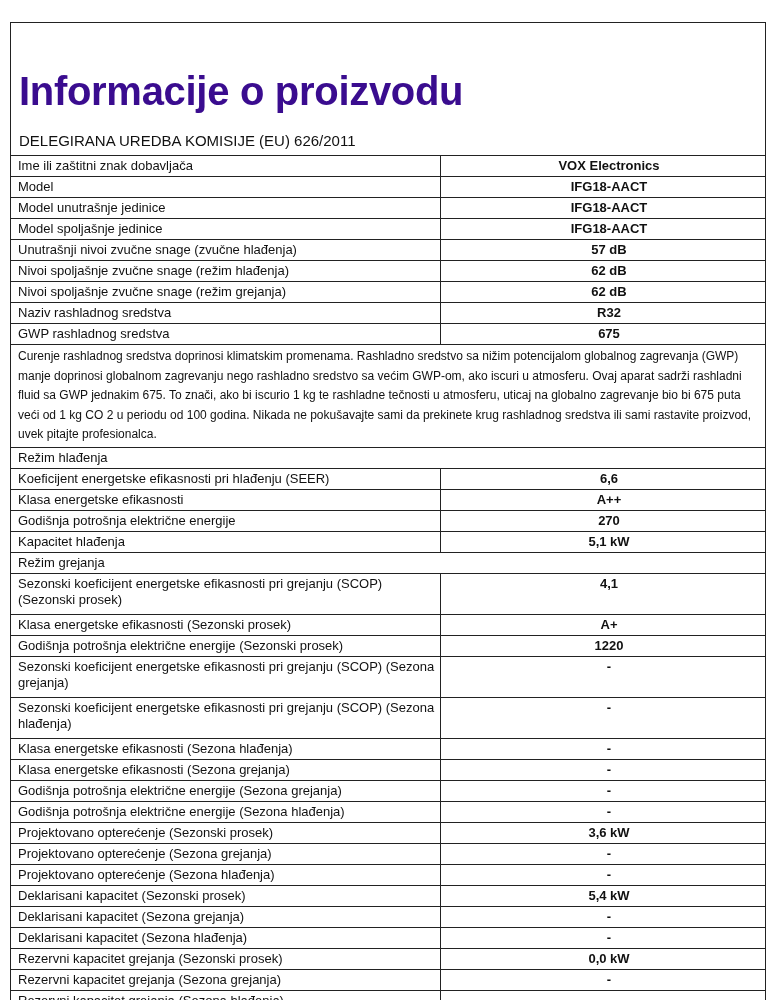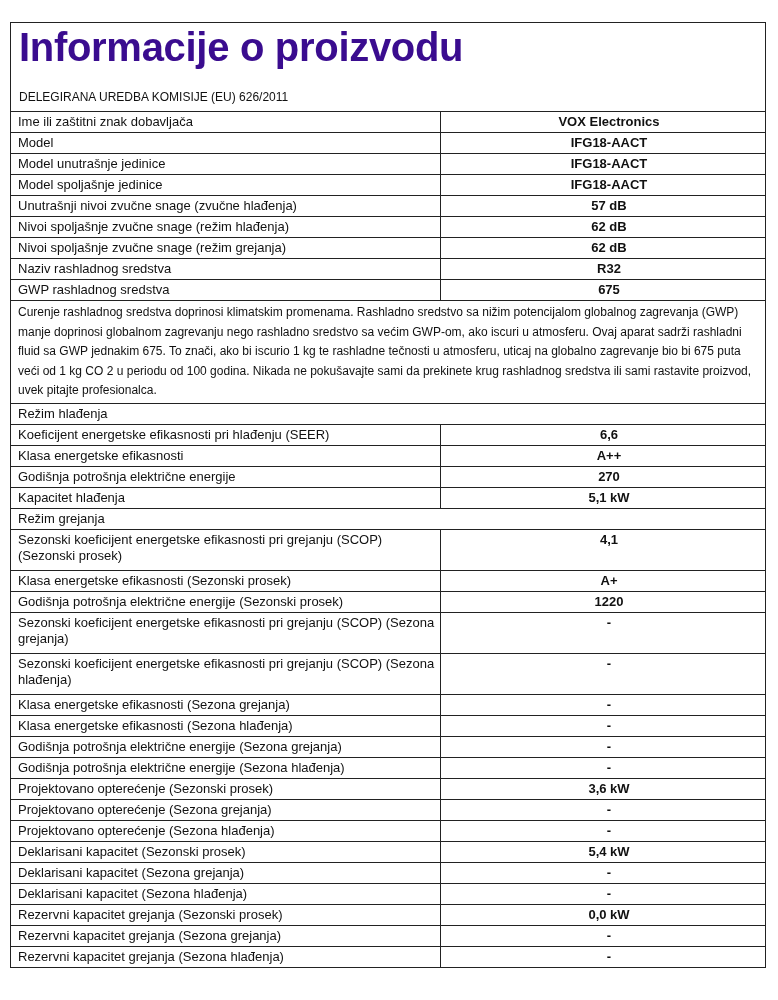--- a/index.html
+++ b/index.html
@@ -1,21 +1,21 @@
 <!DOCTYPE html>
 <html><head>
 <meta charset="utf-8">
 <style>
   html, body { margin:0; padding:0; background:#ffffff; }
   body { width:778px; height:1000px; position:relative; overflow:hidden;
          font-family:"Liberation Sans", "DejaVu Sans", sans-serif; color:#111; }
   .frame { position:absolute; left:10px; top:22px; width:754px; border:1.5px solid #222; }
   .title { font-family:"Liberation Sans", sans-serif; font-weight:bold; color:#3a0c8f;
-           font-size:40px; line-height:44px; padding:2px 0 0 8px; height:46px; letter-spacing:-0.3px; }
-  .subtitle { font-size:12px; padding:18px 0 0 8px; height:22px; line-height:16px; color:#111; }
+           font-size:40px; line-height:44px; padding:2px 0 0 8px; height:46px; letter-spacing:-0.3px;margin-top:44px; }
+  .subtitle { font-size:15px; padding:18px 0 0 8px; height:22px; line-height:16px; color:#111; }
   table { border-collapse:collapse; width:100%; table-layout:fixed; }
   td { border-top:1.2px solid #222; font-size:13px; line-height:16px; padding:2px 4px 2px 7px; vertical-align:top; }
   td.label { width:418px; border-right:1.2px solid #222; }
   td.value { text-align:center; font-weight:bold; padding-left:16px; }
   td.full { padding:2px 6px 2px 7px; line-height:19.5px; font-size:12px; }
   td.section { font-weight:normal; }
   tr.r1 td { height:16px; }
   tr.r2 td { height:36px;margin-left:36px; }
 </style>
 </head>
@@ -101,25 +101,25 @@
         </tr>
         <tr class="r2">
           <td class="label">Sezonski koeficijent energetske efikasnosti pri grejanju (SCOP) (Sezona grejanja)</td>
           <td class="value">-</td>
         </tr>
         <tr class="r2">
           <td class="label">Sezonski koeficijent energetske efikasnosti pri grejanju (SCOP) (Sezona hlađenja)</td>
           <td class="value">-</td>
         </tr>
         <tr class="r1">
-          <td class="label">Klasa energetske efikasnosti (Sezona grejanja)</td>
+          <td class="label">Klasa energetske efikasnosti (Sezona hlađenja)</td>
           <td class="value">-</td>
         </tr>
         <tr class="r1">
-          <td class="label">Klasa energetske efikasnosti (Sezona hlađenja)</td>
+          <td class="label">Klasa energetske efikasnosti (Sezona grejanja)</td>
           <td class="value">-</td>
         </tr>
         <tr class="r1">
           <td class="label">Godišnja potrošnja električne energije (Sezona grejanja)</td>
           <td class="value">-</td>
         </tr>
         <tr class="r1">
           <td class="label">Godišnja potrošnja električne energije (Sezona hlađenja)</td>
           <td class="value">-</td>
         </tr>

